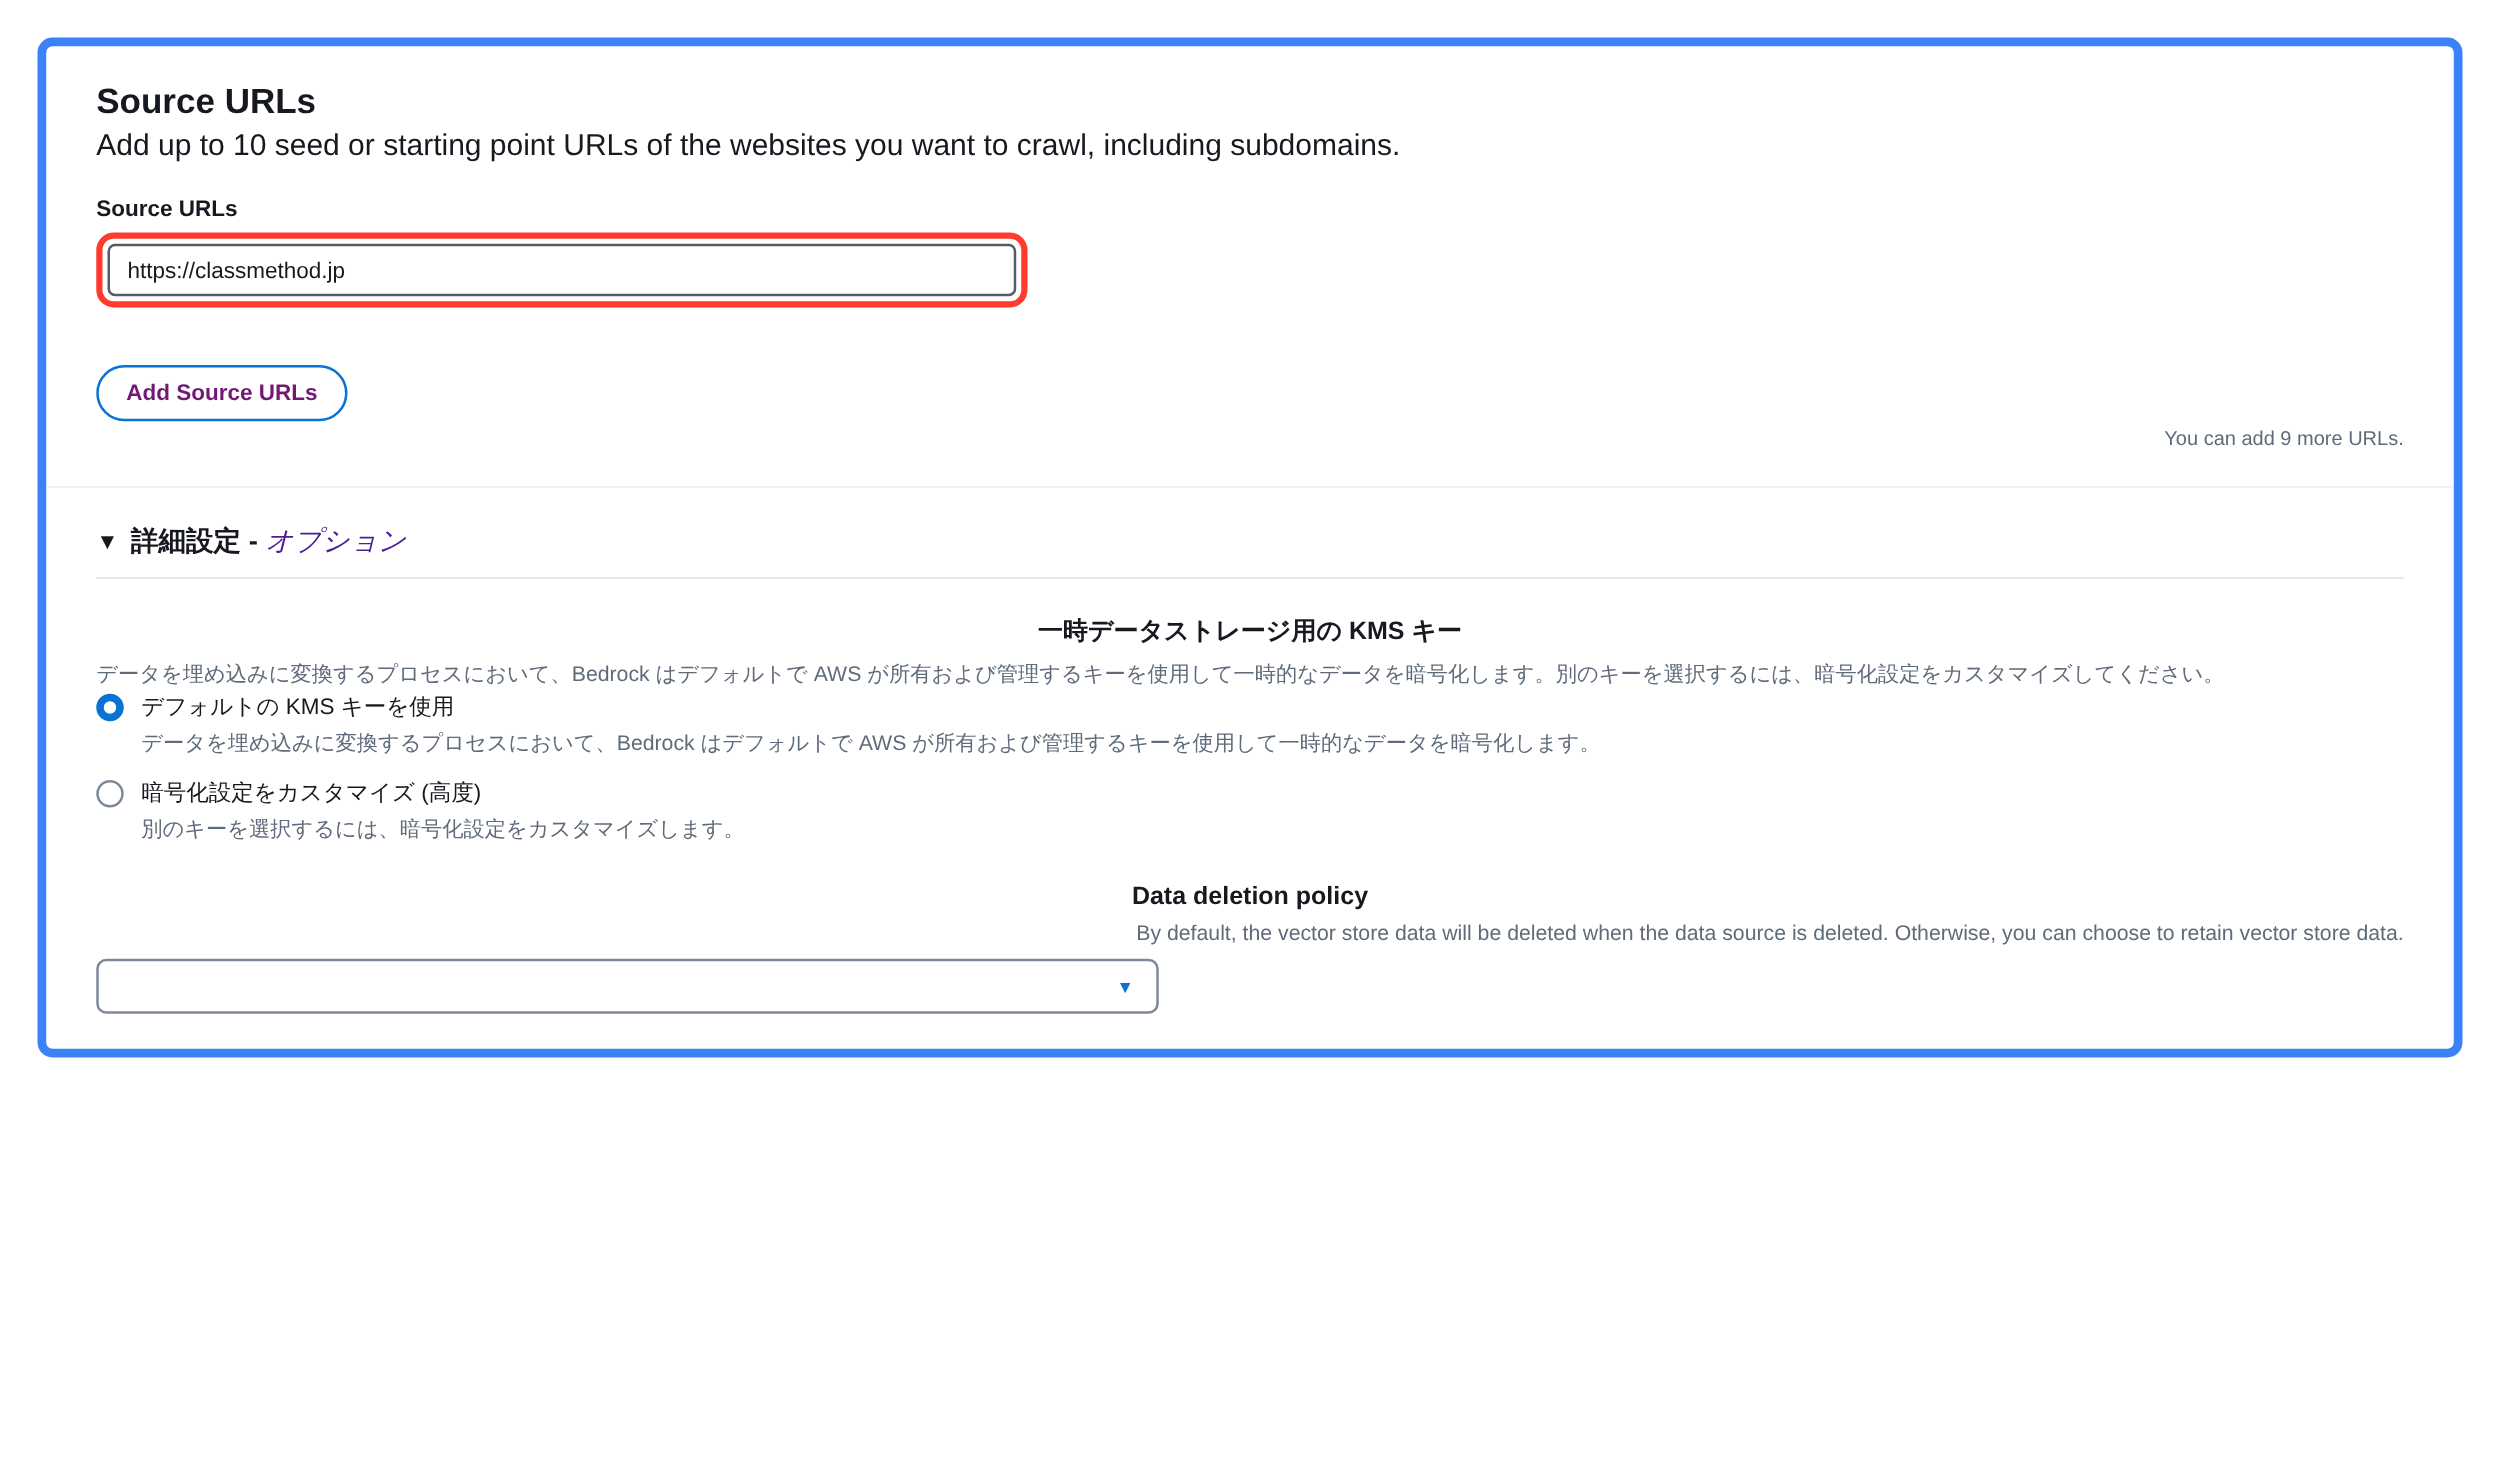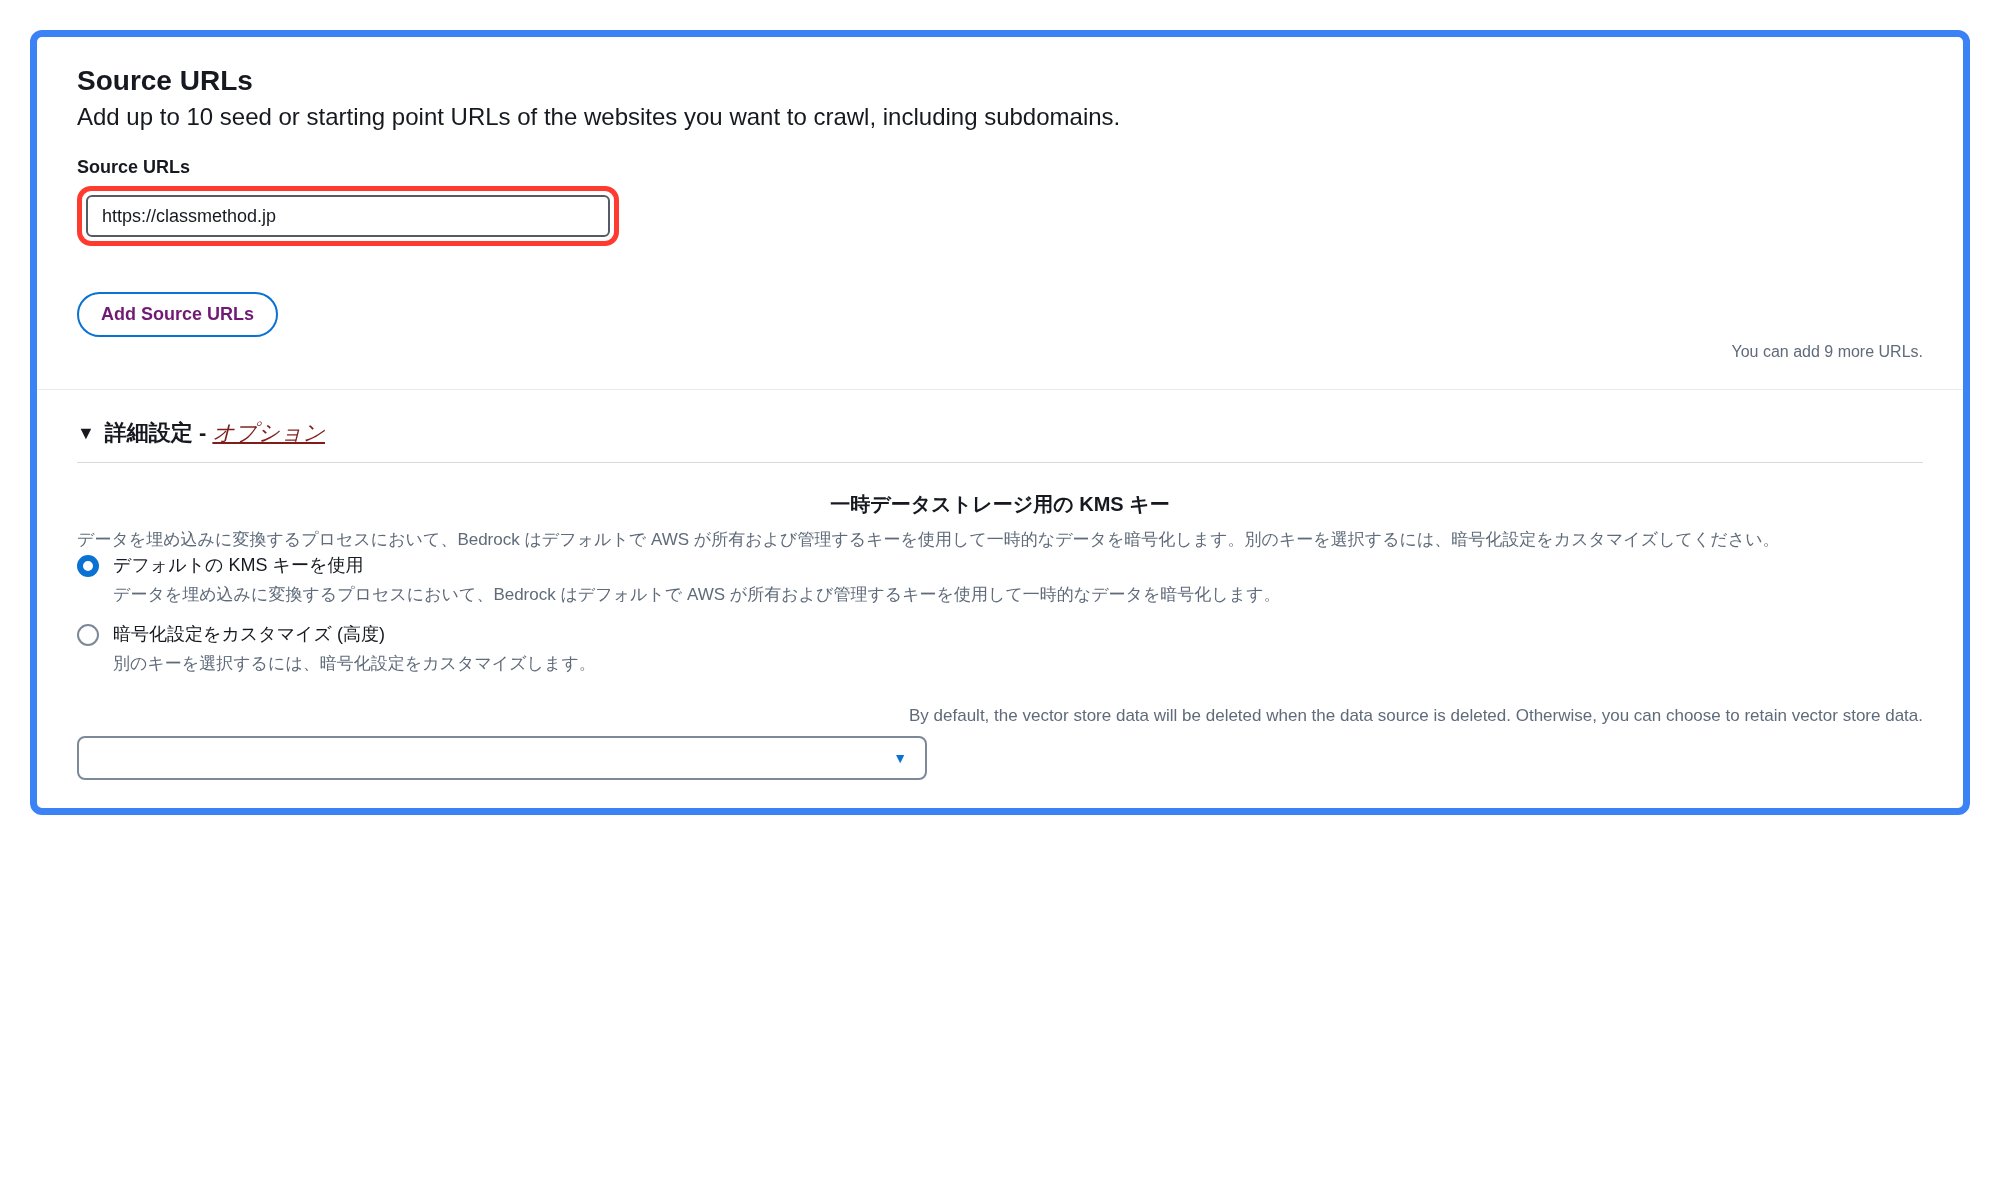--- a/index.html
+++ b/index.html
@@ -44,21 +44,21 @@
       display: block;
     }
     .input-highlight-wrap {
       display: inline-block;
       border: 5px solid #ff3b30;
       border-radius: 14px;
       padding: 4px 4px 4px 4px;
       margin-bottom: 14px;
     }
     .text-input {
-      width: 524px;
+      width: 727px;
       height: 42px;
       border: 2px solid #545b64;
       border-radius: 6px;
       padding: 0 14px;
       font-size: 18px;
       color: #16191f;
       background: #ffffff;
       outline: none;
     }
     .add-btn {
@@ -94,22 +94,21 @@
       position: relative;
       top: -1px;
     }
     .expander-title {
       font-size: 22px;
       font-weight: 700;
     }
     .expander-title .optional {
       font-weight: 400;
       font-style: italic;
-      color: #7f1d1d;
-      text-decoration: underline;
+      color: #4c1d95;
     }
     .subheading {
       font-size: 20px;
       font-weight: 700;
       margin-bottom: 8px;
       text-align: center;
     }
     .subdescription {
       font-size: 17px;
       color: #5f6b7a;
@@ -213,20 +212,21 @@
       </div>
       <div class="radio-item">
         <div class="radio-circle unselected"></div>
         <div class="radio-content">
           <div class="radio-label">暗号化設定をカスタマイズ (高度)</div>
           <div class="radio-description">別のキーを選択するには、暗号化設定をカスタマイズします。</div>
         </div>
       </div>
     </div>
 
+    <div class="subheading">Data deletion policy</div>
     <div class="helper-text" style="font-size:17px;">By default, the vector store data will be deleted when the data source is deleted. Otherwise, you can choose to retain vector store data.</div>
 
     <div class="select-box">
       <span></span>
       <span class="select-caret">▼</span>
     </div>
   </div>
 
 </div>
 

